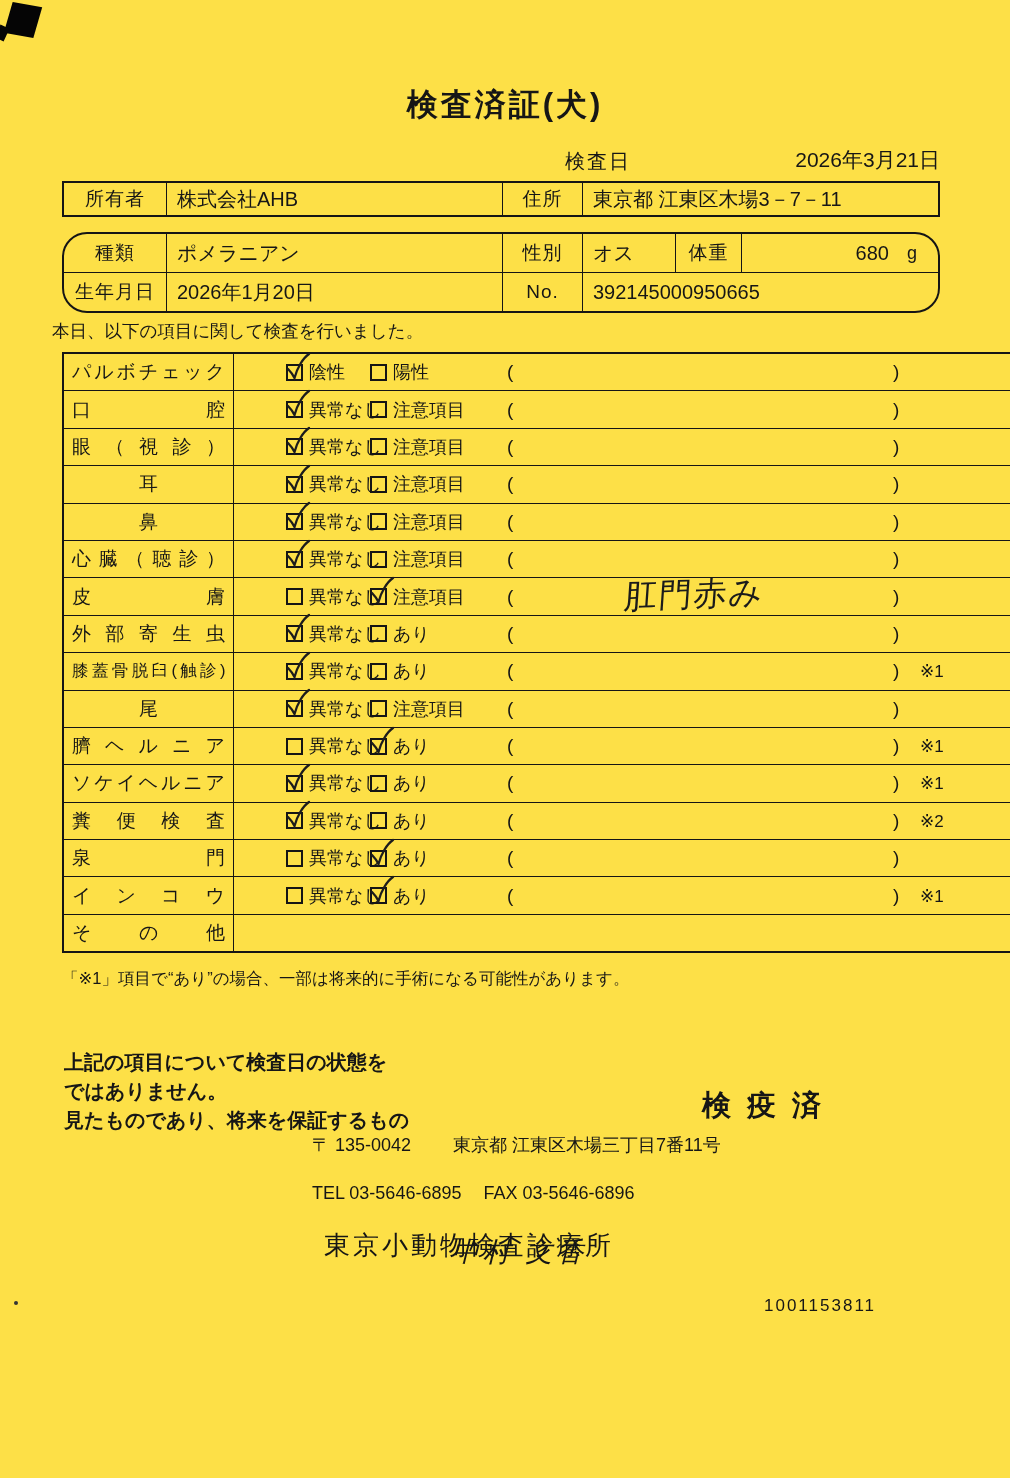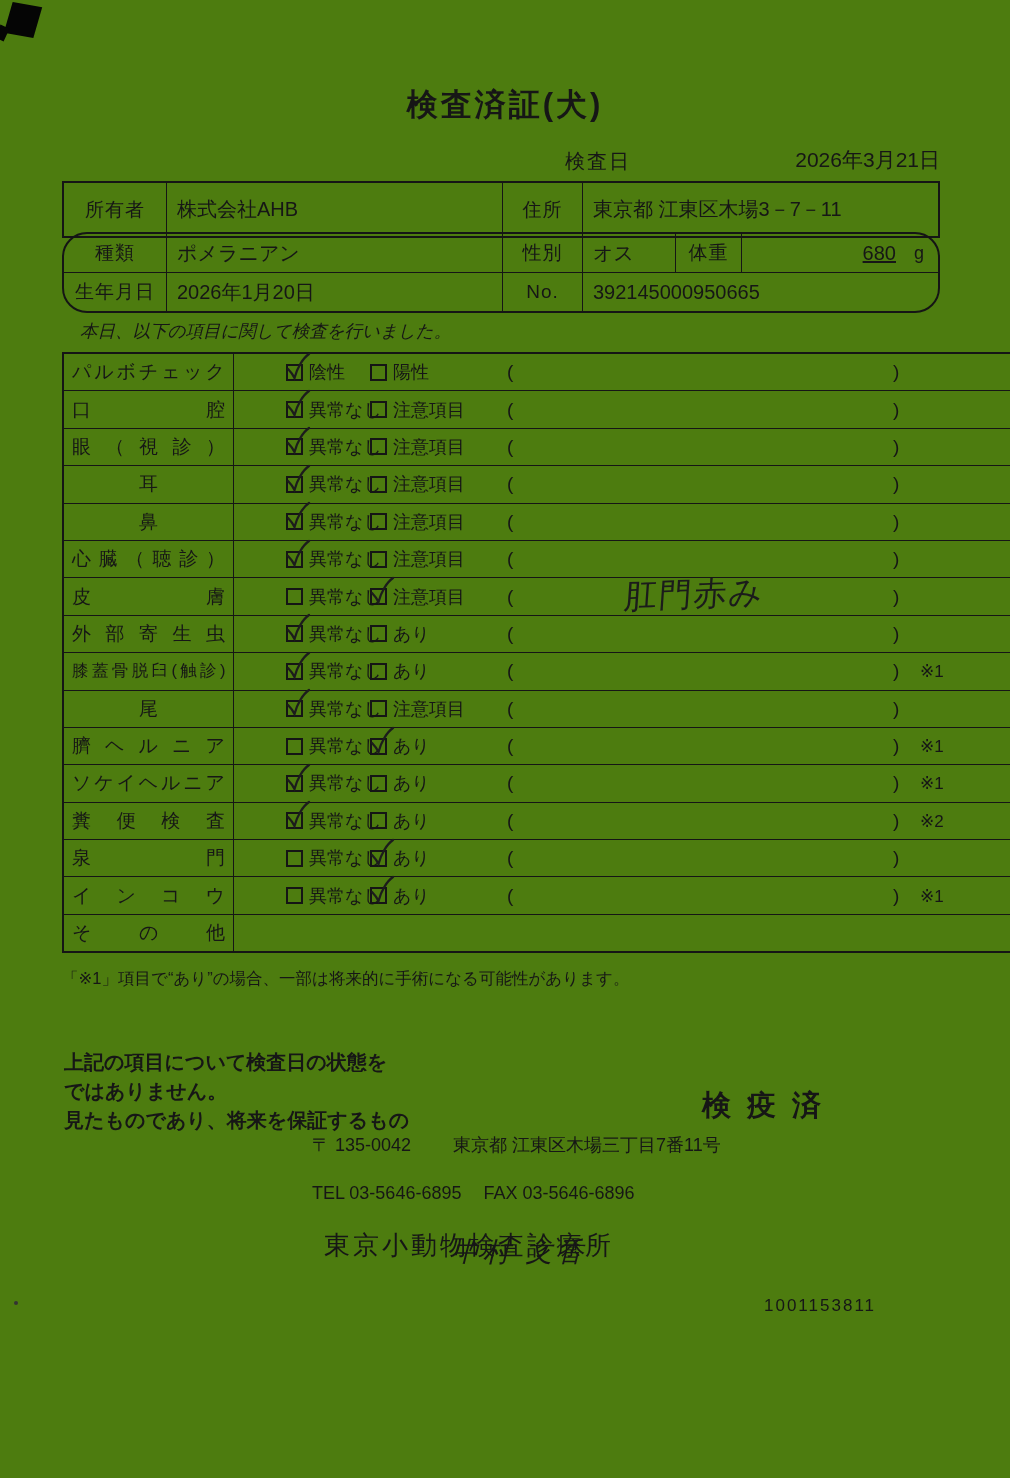--- a/index.html
+++ b/index.html
@@ -1,50 +1,50 @@
 <!DOCTYPE html>
 <html><head>
 <meta charset="utf-8">
 <title>検査済証(犬)</title>
 <style>
   html,body{margin:0;padding:0;background:#e8e8e8;}
   .page{
-    position:relative;width:1010px;height:1478px;background:#4d7c0f;
+    position:relative;width:1010px;height:1478px;background:#fde047;
     font-family:"Liberation Sans","DejaVu Sans",sans-serif;color:#161616;
     margin:0 auto;overflow:hidden;
   }
   
   .blob1{position:absolute;left:8px;top:4px;width:30px;height:32px;background:#050505;transform:rotate(10deg) skewX(-6deg);}
   .blob2{position:absolute;left:-3px;top:26px;width:10px;height:14px;background:#050505;transform:rotate(25deg);}
   .dot{position:absolute;left:14px;top:1301px;width:4px;height:4px;background:#333;border-radius:50%;}
 
   .title{position:absolute;left:0;right:0;top:84px;text-align:center;font-size:31px;font-weight:600;letter-spacing:3px;}
 
   .insp-label{position:absolute;left:565px;top:148px;font-size:20px;letter-spacing:2px;}
   .insp-date{position:absolute;right:70px;top:146px;font-size:21px;}
 
   .t1,.t2{position:absolute;left:62px;border:2px solid #151515;box-sizing:border-box;display:flex;}
-  .t1{top:181px;width:878px;height:57px;}
+  .t1{top:181px;width:878px;height:36px;}
   .t2{top:232px;width:878px;height:81px;flex-direction:column;border-radius:25px;}
   .trow{display:flex;flex:1;min-height:0;}
   .trow + .trow{border-top:1.6px solid #151515;}
   .cell{border-right:1.6px solid #151515;display:flex;align-items:center;box-sizing:border-box;overflow:hidden;}
   .t1 .cell:last-child,.trow .cell:last-child{border-right:none;}
   .lbl{justify-content:center;font-size:19px;letter-spacing:1px;}
   .val{padding-left:10px;font-size:20px;}
   .w103{width:103px;flex:none;}
   .w336{width:336px;flex:none;}
   .w80{width:80px;flex:none;}
   .w93{width:93px;flex:none;}
   .w66{width:66px;flex:none;}
   .grow{flex:1;}
-  .wval{flex:1;justify-content:flex-end;padding-right:14px;font-size:20px;text-decoration:underline;}
+  .wval{flex:1;justify-content:flex-end;padding-right:21px;font-size:20px;}
   .wval .unit{margin-left:18px;font-size:18px;}
 
-  .intro{position:absolute;left:80px;top:319px;font-size:17.5px;font-style:italic;}
+  .intro{position:absolute;left:52px;top:319px;font-size:17.5px;}
 
   .itable{position:absolute;left:62px;top:352px;width:980px;border:2px solid #151515;box-sizing:border-box;}
   .irow{position:relative;height:36.4px;border-bottom:1.6px solid #151515;display:flex;align-items:center;}
   .irow:last-child{border-bottom:none;}
   .ilabel{width:170px;flex:none;height:100%;border-right:1.6px solid #151515;display:flex;align-items:center;padding:0 8px;box-sizing:border-box;font-size:19px;}
   .jl{display:block;width:100%;text-align:justify;text-align-last:justify;}
   .jl.c1{text-align:center;text-align-last:center;}
   .jl.sm{font-size:16.5px;letter-spacing:-0.5px;}
   .opt{position:absolute;display:flex;align-items:center;font-size:18px;top:50%;transform:translateY(-50%);white-space:nowrap;}
   .o1{left:176px;margin-left:46px;}

